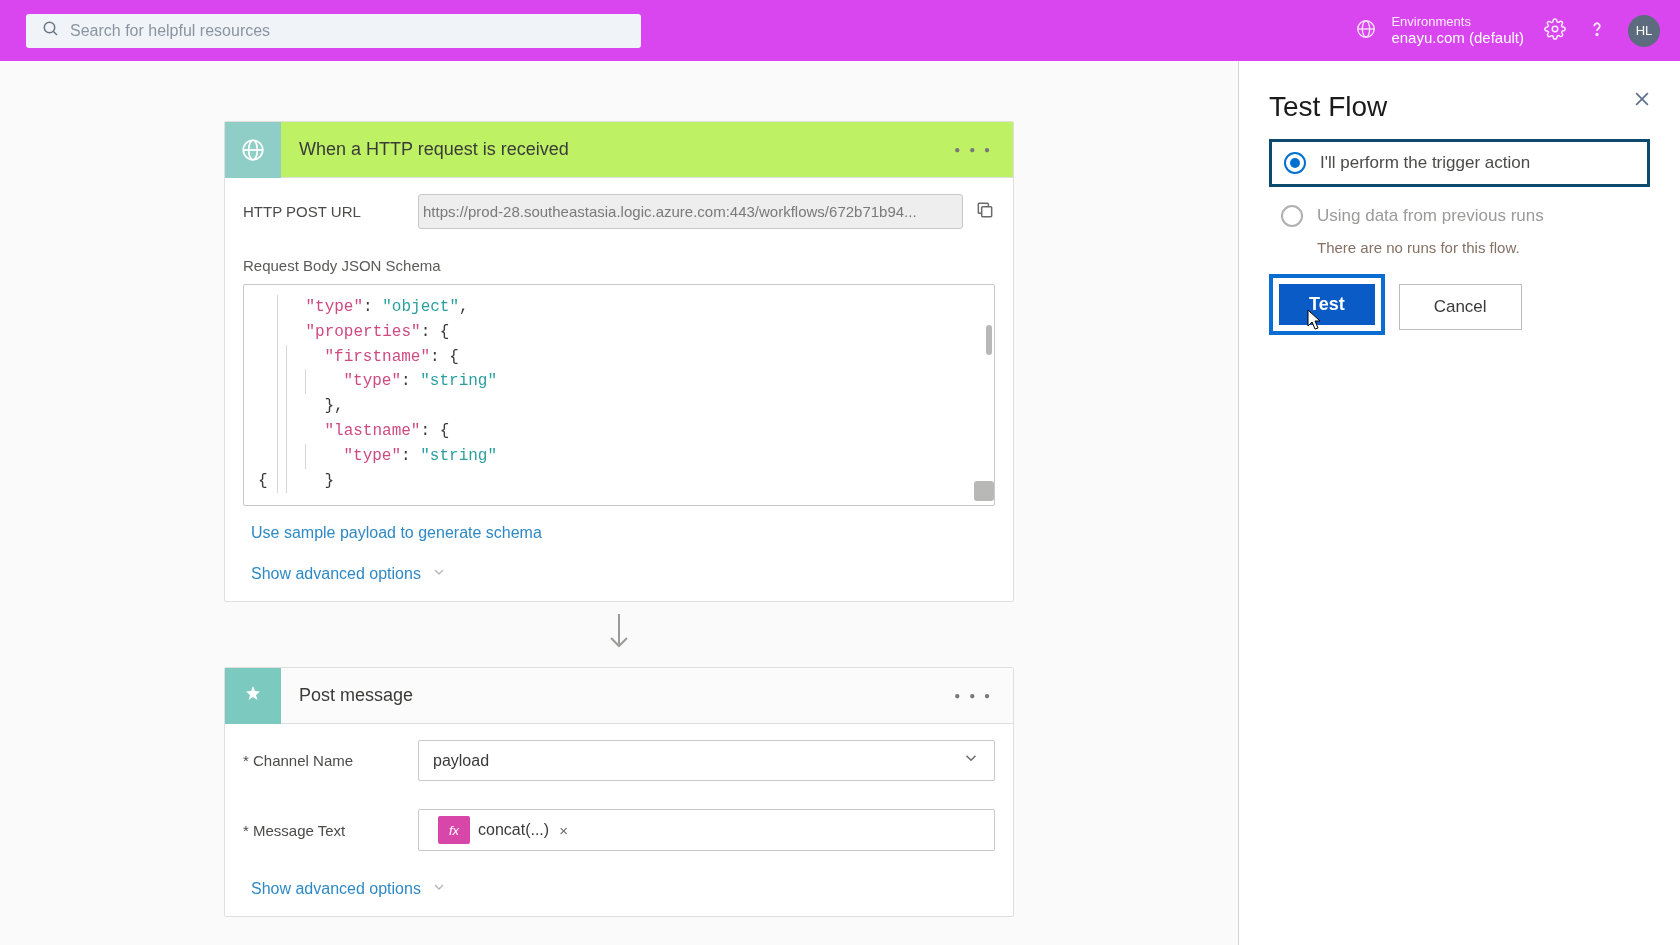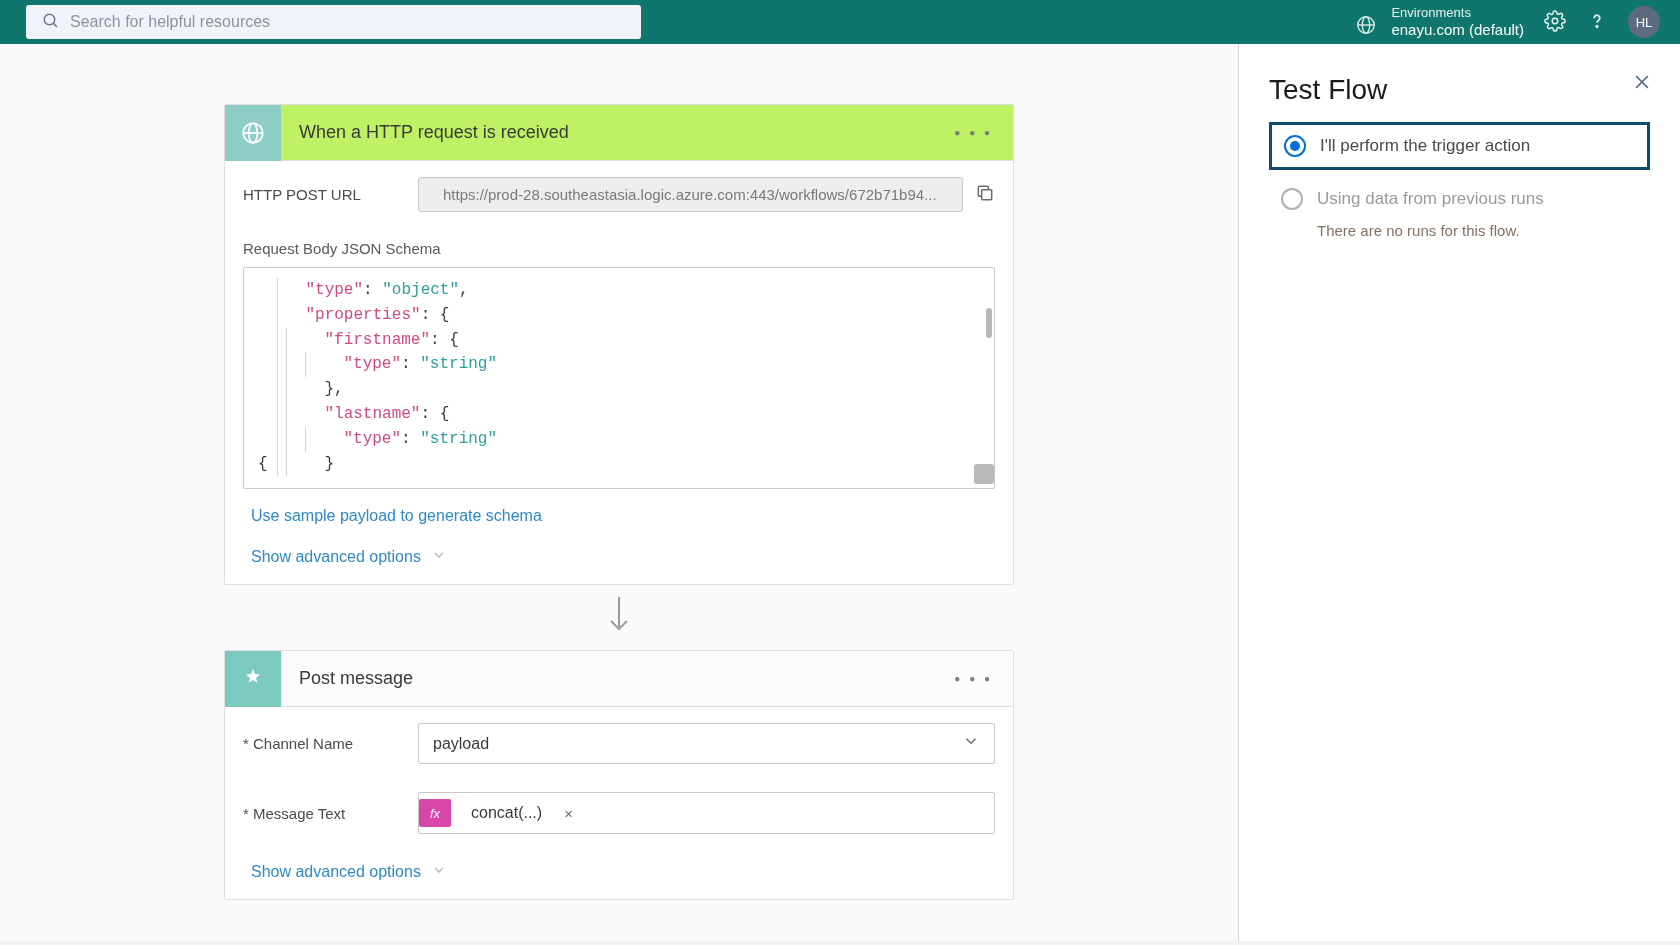--- a/index.html
+++ b/index.html
@@ -1,25 +1,25 @@
 <!DOCTYPE html>
 <html><head>
   <meta charset="utf-8">
   <style>
     * { box-sizing: border-box; margin: 0; padding: 0; }
     body { font-family: 'Segoe UI', Arial, sans-serif; font-size: 14px; background: #f3f2f1; width: 1680px; height: 945px; overflow: hidden; }
     
-    .top-bar { height: 44px; background: #0f766e; display: flex; align-items: center; padding: 0 20px; position: relative; }
+    .top-bar { height: 61px; background: #d946ef; display: flex; align-items: center; padding: 0 20px; position: relative; }
     .search-container { position: relative; display: flex; align-items: center; background: #f0f3f7; border-radius: 3px; width: 615px; height: 34px; margin-left: 6px; }
     .search-icon { margin: 0 10px 0 16px; color: #6b7785; }
     .search-input { border: none; background: transparent; flex: 1; font-size: 16px; color: #5b6773; outline: none; }
     .search-input::placeholder { color: #8a95a0; }
     
     .top-right { position: absolute; right: 20px; display: flex; align-items: center; gap: 20px; color: #fff; }
-    .env-container { display: flex; align-items: flex-end; gap: 14px; }
+    .env-container { display: flex; align-items: center; gap: 14px; }
     .env-icon { opacity: 0.85; }
     .env-text { line-height: 1.2; }
     .env-label { font-size: 13px; opacity: 0.9; }
     .env-value { font-size: 15px; font-weight: 500; }
     .top-icon { cursor: pointer; opacity: 0.9; }
     .avatar { width: 32px; height: 32px; border-radius: 50%; background: #5c6b7e; color: #fff; display: flex; align-items: center; justify-content: center; font-size: 13px; font-weight: 500; }
 
     .main-area { display: flex; height: calc(945px - 48px); }
     .canvas { flex: 1; background: #fafafa; display: flex; flex-direction: column; align-items: center; padding-top: 60px; overflow-y: auto; }
 
@@ -27,39 +27,39 @@
     .card-header { display: flex; align-items: center; height: 56px; background: #bef264; border-bottom: 1px solid #e0dfde; }
     .card-header-2 { background: #fbfbfb; }
     .step-icon { width: 56px; height: 56px; display: flex; align-items: center; justify-content: center; background: #8fcdc7; color: #fff; font-size: 22px; }
     .step-icon-2 { background: #7bc9bf; }
     .card-title { flex: 1; padding-left: 18px; font-size: 18px; color: #3a3a39; }
     .card-menu { padding: 0 20px; color: #7a7a7a; cursor: pointer; letter-spacing: 3px; font-size: 10px; }
     
     .card-body { padding: 16px 18px 18px 18px; }
     .field-row { display: flex; align-items: center; margin-bottom: 28px; }
     .field-label { width: 175px; font-size: 15px; color: #4b4b4a; flex-shrink: 0; }
-    .url-box { flex: 1; background: #eeeeee; border: 1px solid #c9c8c7; border-radius: 3px; padding: 8px 24px; font-size: 15px; color: #7a7a7a; white-space: nowrap; overflow: hidden; text-overflow: ellipsis; }
+    .url-box { flex: 1; background: #eeeeee; border: 1px solid #c9c8c7; border-radius: 3px; padding: 8px 4px; font-size: 15px; color: #7a7a7a; white-space: nowrap; overflow: hidden; text-overflow: ellipsis; }
     .copy-icon { margin-left: 12px; color: #6a6a6a; cursor: pointer; }
     
     .schema-label { font-size: 15px; color: #5a5a59; margin-bottom: 10px; }
     .json-box { border: 1px solid #c9c8c7; border-radius: 2px; padding: 10px 14px; font-family: 'Consolas', 'Courier New', monospace; font-size: 16px; line-height: 1.55; color: #3a3a39; height: 222px; overflow: auto; position: relative; }
     .json-key { color: #ce4a81; }
     .json-string { color: #2a9f9f; }
     .json-brace { color: #3a3a39; }
     .json-pipe { border-left: 1px solid #d6d6d5; display: inline-block; padding-left: 10px; }
     
     .sample-link { color: #2f89c5; font-size: 16px; margin-top: 18px; display: inline-block; cursor: pointer; padding-left: 8px; }
     .adv-options { color: #2f89c5; font-size: 16px; margin-top: 22px; cursor: pointer; display: flex; align-items: center; gap: 10px; padding-left: 8px; }
     .chevron-down { font-size: 14px; color: #b6b6b5; }
 
     .connector-arrow { font-size: 30px; color: #9a9a99; margin: 12px 0 8px 0; }
     
     .dropdown-box { flex: 1; border: 1px solid #c9c8c7; border-radius: 2px; padding: 8px 14px; font-size: 16px; color: #3a3a3a; display: flex; justify-content: space-between; align-items: center; cursor: pointer; }
     .dropdown-chevron { color: #6d6d6c; font-size: 18px; }
-    .msg-box { flex: 1; border: 1px solid #c9c8c7; border-radius: 2px; padding: 6px 0; display: flex; align-items: center; gap: 12px; }
+    .msg-box { flex: 1; border: 1px solid #c9c8c7; border-radius: 2px; padding: 6px 19px; display: flex; align-items: center; gap: 0; }
     .fx-badge { width: 32px; height: 28px; background: #d946aa; color: #fff; font-style: italic; font-size: 13px; display: flex; align-items: center; justify-content: center; border-radius: 2px; margin-right: 8px; }
     .fx-text { font-size: 16px; color: #3a3a3a; }
     .fx-remove { color: #6d6d6c; margin-left: 10px; cursor: pointer; font-size: 15px; }
 
     .side-panel { width: 442px; background: #fff; border-left: 1px solid #d4d4d4; padding: 30px 30px; position: relative; }
     .panel-title { font-size: 28px; font-weight: 400; color: #1b1b1b; margin-bottom: 16px; }
     .panel-close { position: absolute; top: 28px; right: 28px; color: #5b6f8c; font-size: 22px; cursor: pointer; }
     
     .radio-option { display: flex; align-items: center; gap: 14px; padding: 10px 12px; cursor: pointer; }
     .radio-option.highlighted { border: 3px solid #0c4a6e; }
@@ -241,14 +241,27 @@
           <div class="radio-dot"></div>
         </div>
       <div class="radio-label">I'll perform the trigger action</div>
     </div>
     <div class="radio-option" style="margin-top:8px;">
       <div class="radio-circle disabled"></div>
       <div class="radio-label disabled">Using data from previous runs</div>
     </div>
     <div class="no-runs">There are no runs for this flow.</div>
 
+    <div class="panel-buttons">
+      <div class="btn-test-wrap">
+        <button class="btn-test">
+          <span>Test</span>
+          <span class="cursor-pointer">
+            <svg width="20" height="24" viewBox="0 0 20 24" fill="#fff" stroke="#000" stroke-width="1">
+                <path d="M3 2 L3 18 L7 14 L10 21 L13 20 L10 13 L15 13 Z"></path>
+              </svg>
+          </span>
+        </button>
+      </div>
+      <button class="btn-cancel">Cancel</button>
+    </div>
   </div>
 </div>
 
 </body></html>

